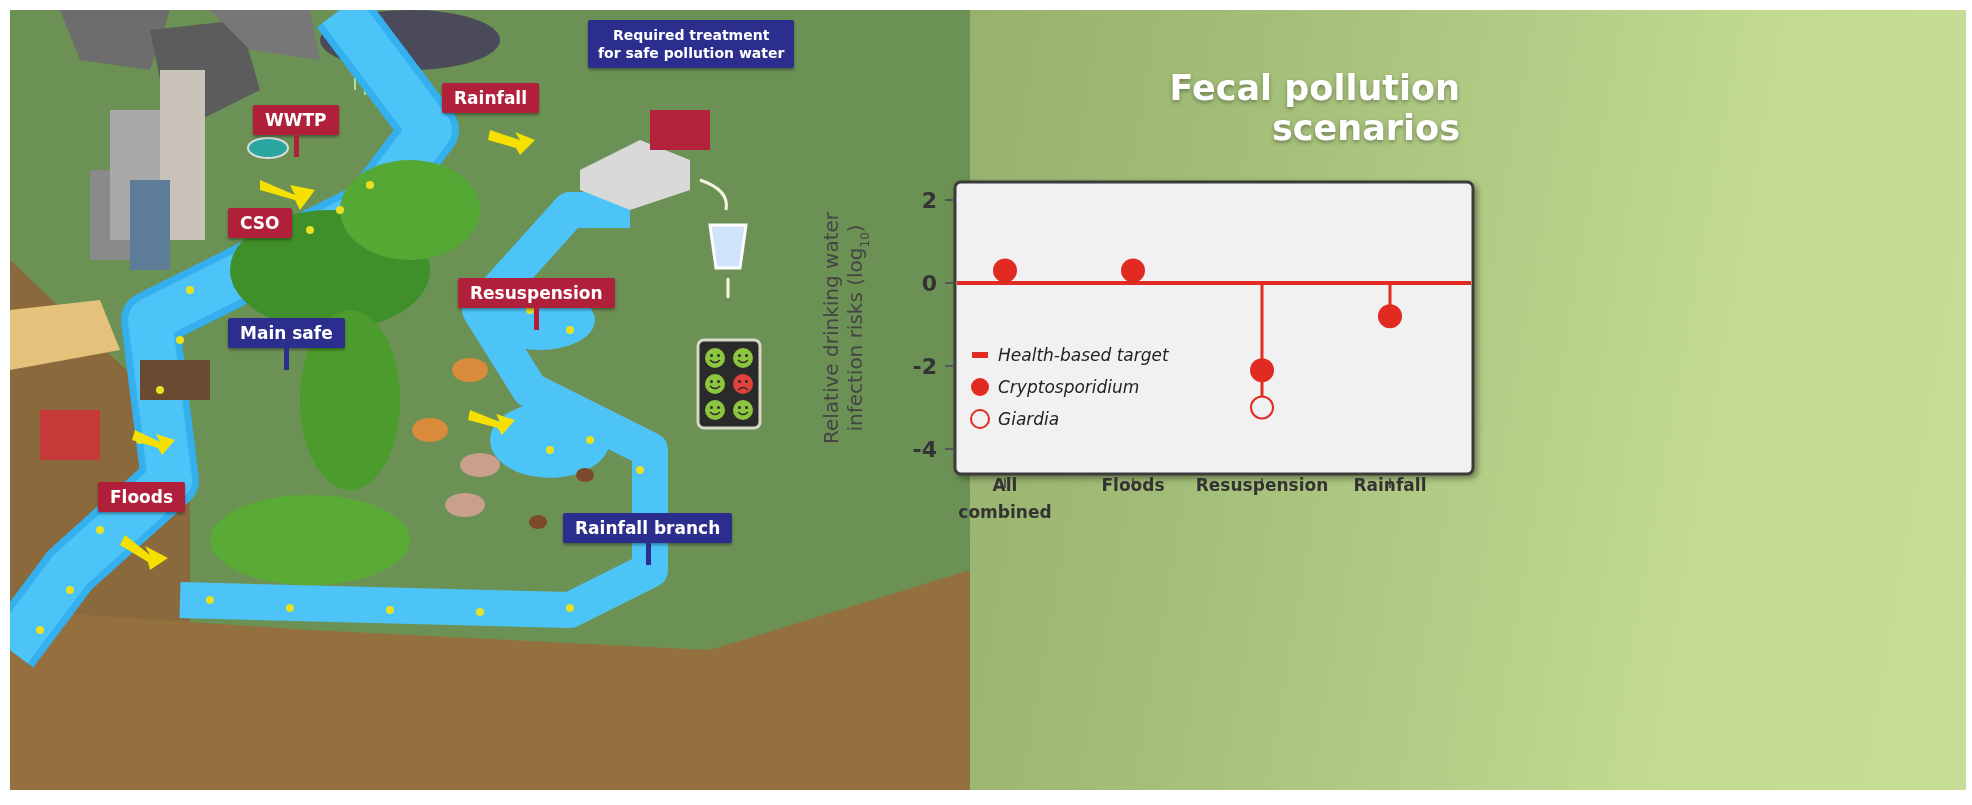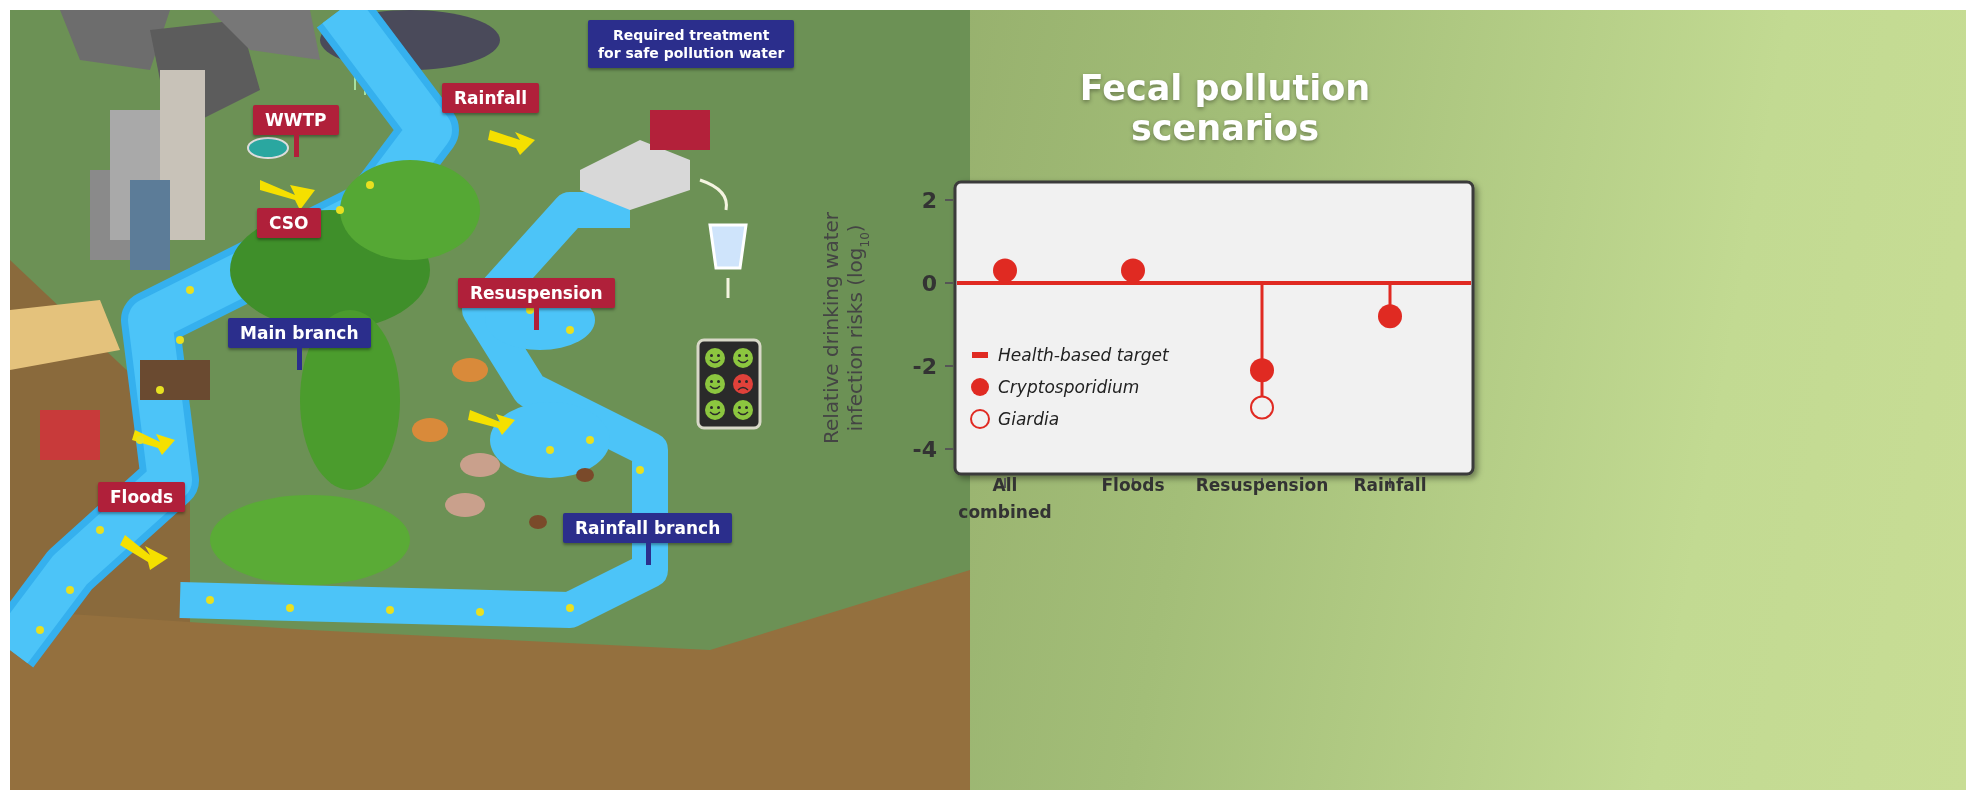--- a/index.html
+++ b/index.html
@@ -7,21 +7,21 @@
   #frame { position:absolute; left:10px; top:10px; width:1956px; height:780px;
     background: linear-gradient(100deg, #7a9a5a 0%, #8fa867 35%, #a3be78 60%, #c2da92 85%, #c8dd95 100%); overflow:hidden; }
   #scene { position:absolute; left:0; top:0; width:960px; height:780px; }
   .tag { position:absolute; color:#fff; font-family:"DejaVu Sans", sans-serif; font-weight:bold; padding:5px 12px; font-size:17px; white-space:nowrap; border-radius:2px; box-shadow:0 2px 3px rgba(0,0,0,0.35); }
   .tag.red { background:#b0203a; }
   .tag.blue { background:#2b2e8c; }
   .tag .pin { position:absolute; left:50%; bottom:-22px; width:5px; height:22px; margin-left:-2px; }
   .tag.red .pin { background:#b0203a; }
   .tag.blue .pin { background:#2b2e8c; }
   .tag.multi { text-align:center; font-size:14px; line-height:18px; padding:6px 10px; }
-  #chart-title { position:absolute; left:980px; top:58px; width:470px; text-align:center; font-family:"DejaVu Sans", sans-serif; font-weight:bold; font-size:35px; color:#ffffff; text-shadow:0 2px 4px rgba(0,0,0,0.35); }
+  #chart-title { position:absolute; left:980px; top:58px; width:470px; text-align:right; font-family:"DejaVu Sans", sans-serif; font-weight:bold; font-size:35px; color:#ffffff; text-shadow:0 2px 4px rgba(0,0,0,0.35); }
   #chart-svg { position:absolute; left:0; top:0; }
   .ytick-label { font-family:"DejaVu Sans", sans-serif; font-size:22px; font-weight:bold; fill:#333; }
   .xtick-label { font-family:"DejaVu Sans", sans-serif; font-size:17px; fill:#333; font-weight:bold; }
   .ylabel { font-family:"DejaVu Sans", sans-serif; font-size:20px; fill:#444; }
   .legend-label { font-family:"DejaVu Sans", sans-serif; font-size:17px; font-style:italic; fill:#222; }
 </style>
 </head>
 <body>
 
 <div id="frame">
@@ -151,35 +151,35 @@
       <circle cx="630" cy="460" r="4" fill="#e8e020"></circle>
       <circle cx="520" cy="300" r="4" fill="#e8e020"></circle>
       <circle cx="560" cy="320" r="4" fill="#e8e020"></circle>
       <circle cx="580" cy="430" r="4" fill="#e8e020"></circle>
       <circle cx="540" cy="440" r="4" fill="#e8e020"></circle>
     </svg>
 
   <div class="tag red" style="left:243px;top:95px;">
     <span>WWTP</span><span class="pin"></span>
   </div>
-  <div class="tag red" style="left:218px;top:198px;margin-left:29px;">
+  <div class="tag red" style="left:218px;top:198px;">
     <span>CSO</span>
   </div>
   <div class="tag red" style="left:432px;top:73px;">
     <span>Rainfall</span>
   </div>
   <div class="tag blue multi" style="left:578px;top:10px;">
     <div>Required treatment</div>
     <div>for safe pollution water</div>
   </div>
   <div class="tag red" style="left:448px;top:268px;">
     <span>Resuspension</span><span class="pin"></span>
   </div>
   <div class="tag blue" style="left:218px;top:308px;">
-    <span>Main branch</span><span class="pin"></span>
+    <span>Main safe</span><span class="pin"></span>
   </div>
   <div class="tag red" style="left:88px;top:472px;">
     <span>Floods</span>
   </div>
   <div class="tag blue" style="left:553px;top:503px;">
     <span>Rainfall branch</span><span class="pin"></span>
   </div>
 
   <div id="chart-title">Fecal pollution scenarios</div>
 </div>

